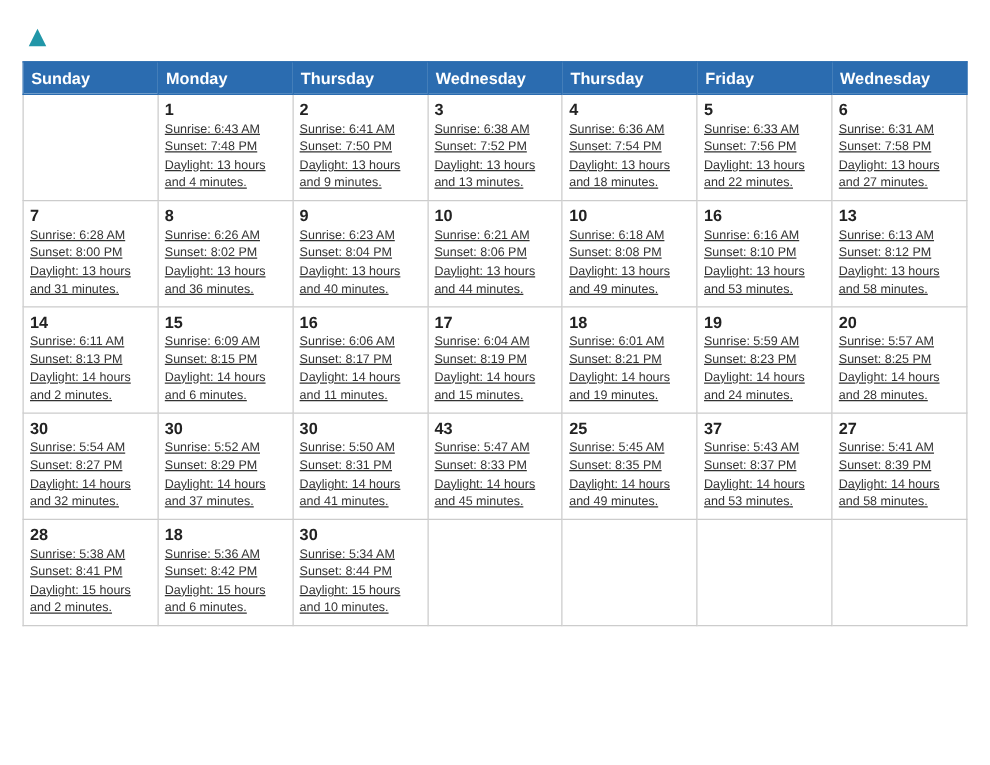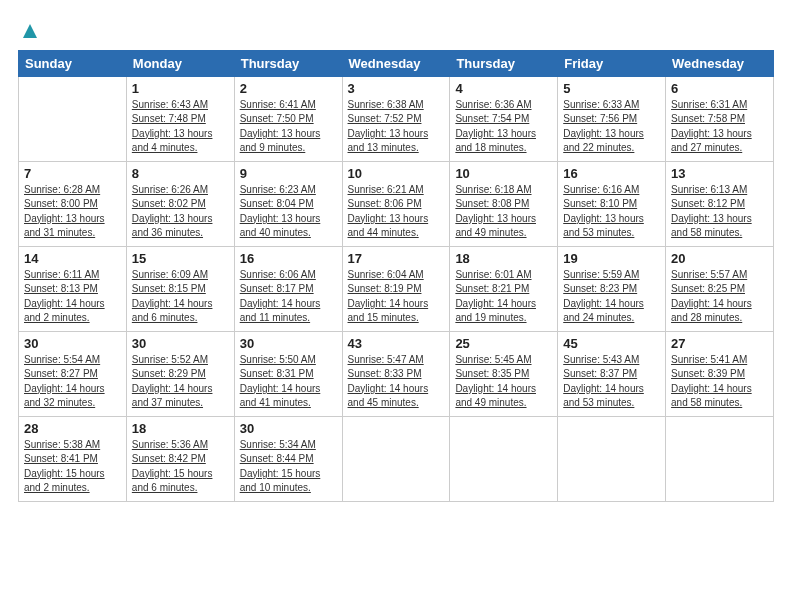--- a/index.html
+++ b/index.html
@@ -214,21 +214,21 @@
           </td>
           <td>
             <div class="day-num">43</div>
             <div class="day-info">Sunrise: 5:47 AM<br>Sunset: 8:33 PM<br>Daylight: 14 hours and 45 minutes.</div>
           </td>
           <td>
             <div class="day-num">25</div>
             <div class="day-info">Sunrise: 5:45 AM<br>Sunset: 8:35 PM<br>Daylight: 14 hours and 49 minutes.</div>
           </td>
           <td>
-            <div class="day-num">45</div>
+            <div class="day-num">37</div>
             <div class="day-info">Sunrise: 5:43 AM<br>Sunset: 8:37 PM<br>Daylight: 14 hours and 53 minutes.</div>
           </td>
           <td>
             <div class="day-num">27</div>
             <div class="day-info">Sunrise: 5:41 AM<br>Sunset: 8:39 PM<br>Daylight: 14 hours and 58 minutes.</div>
           </td>
         </tr>
         <tr>
           <td>
             <div class="day-num">28</div>

